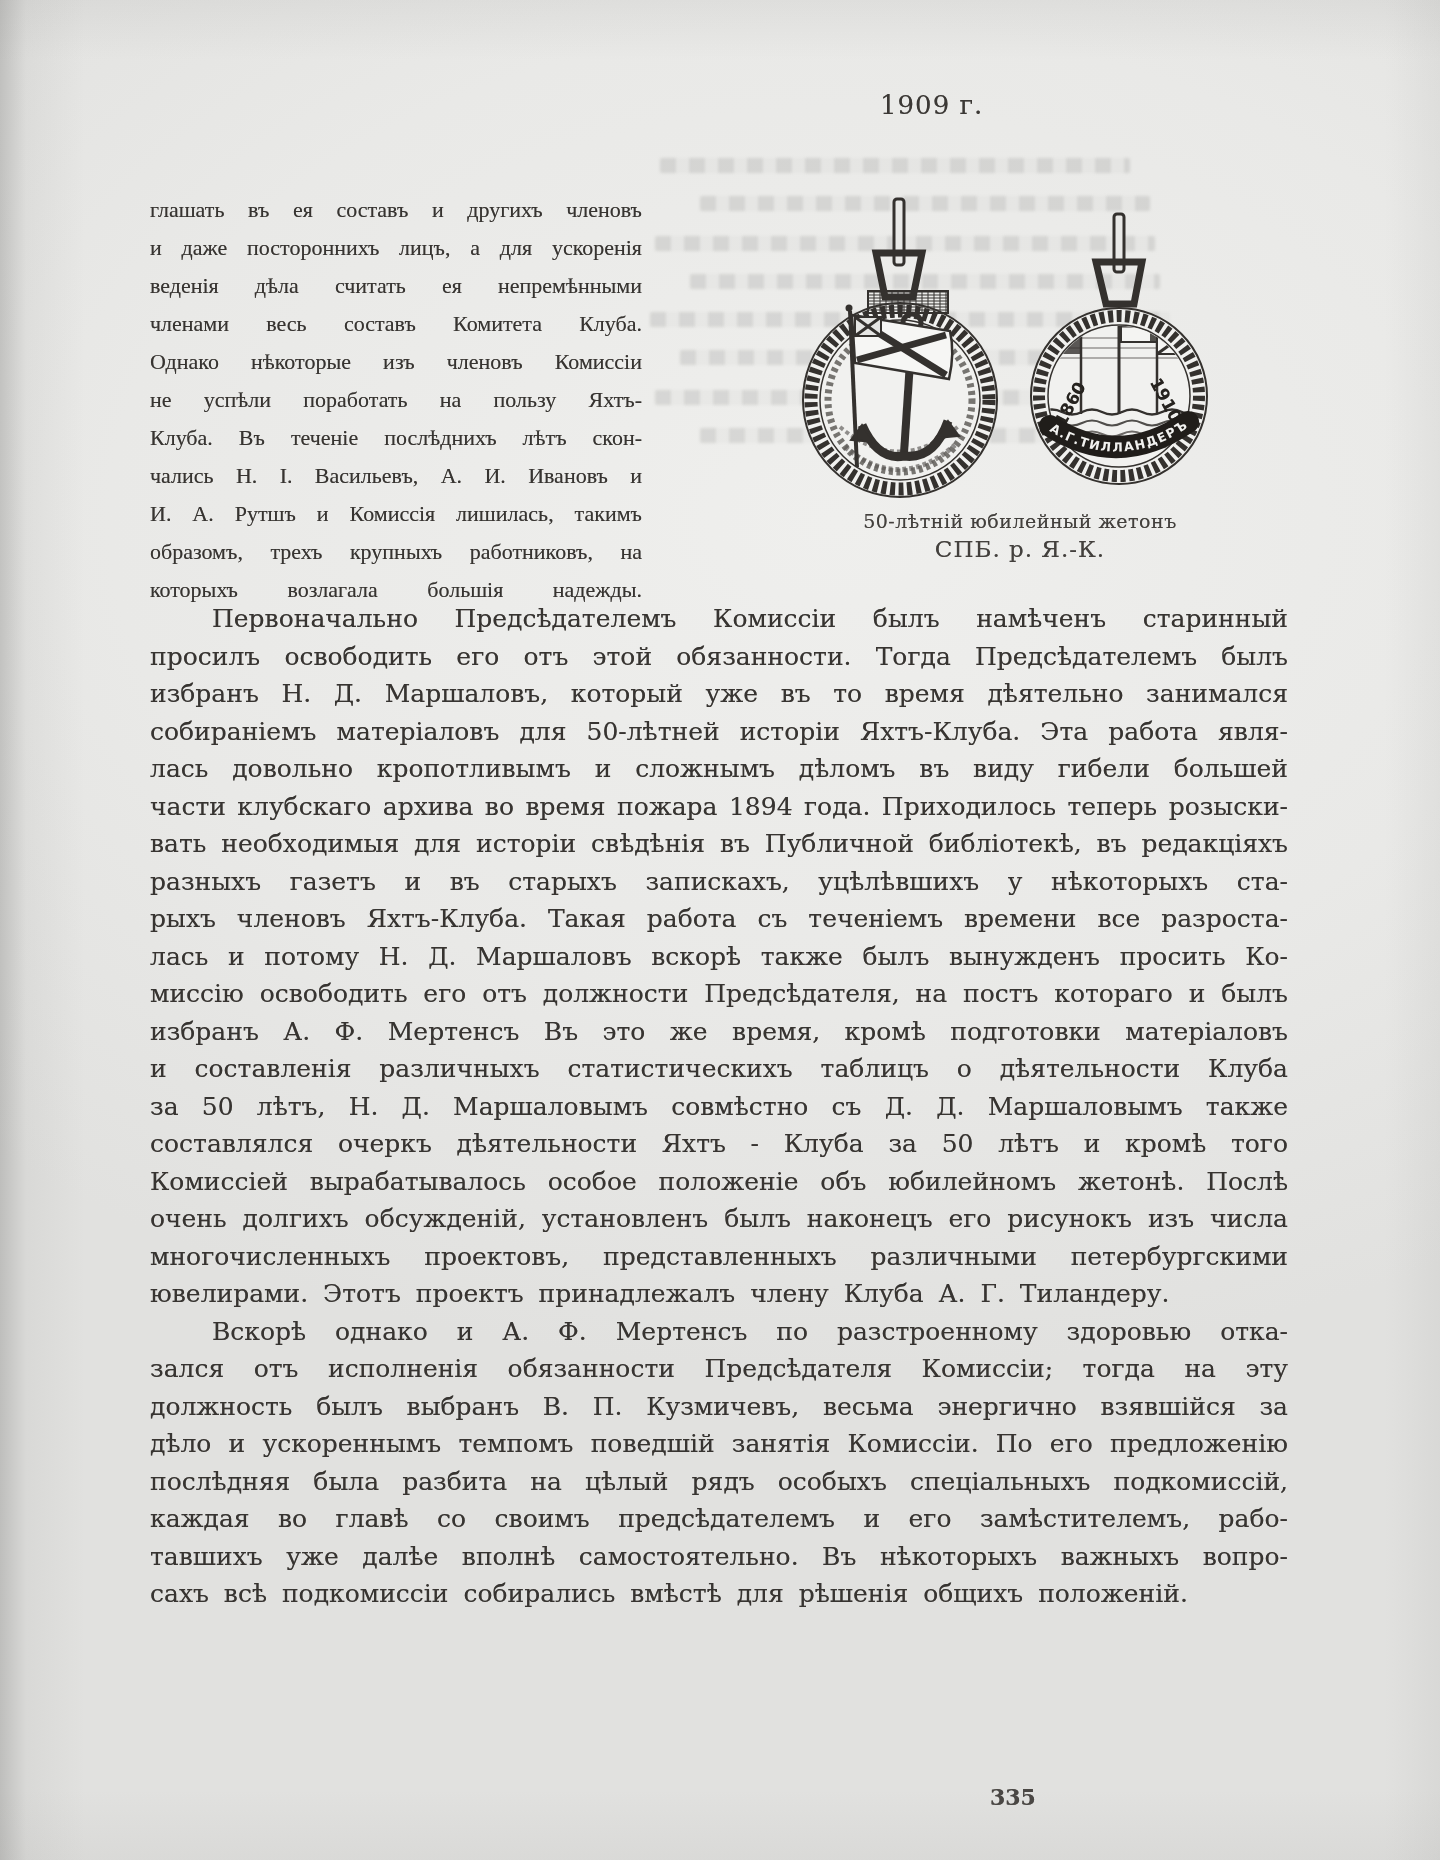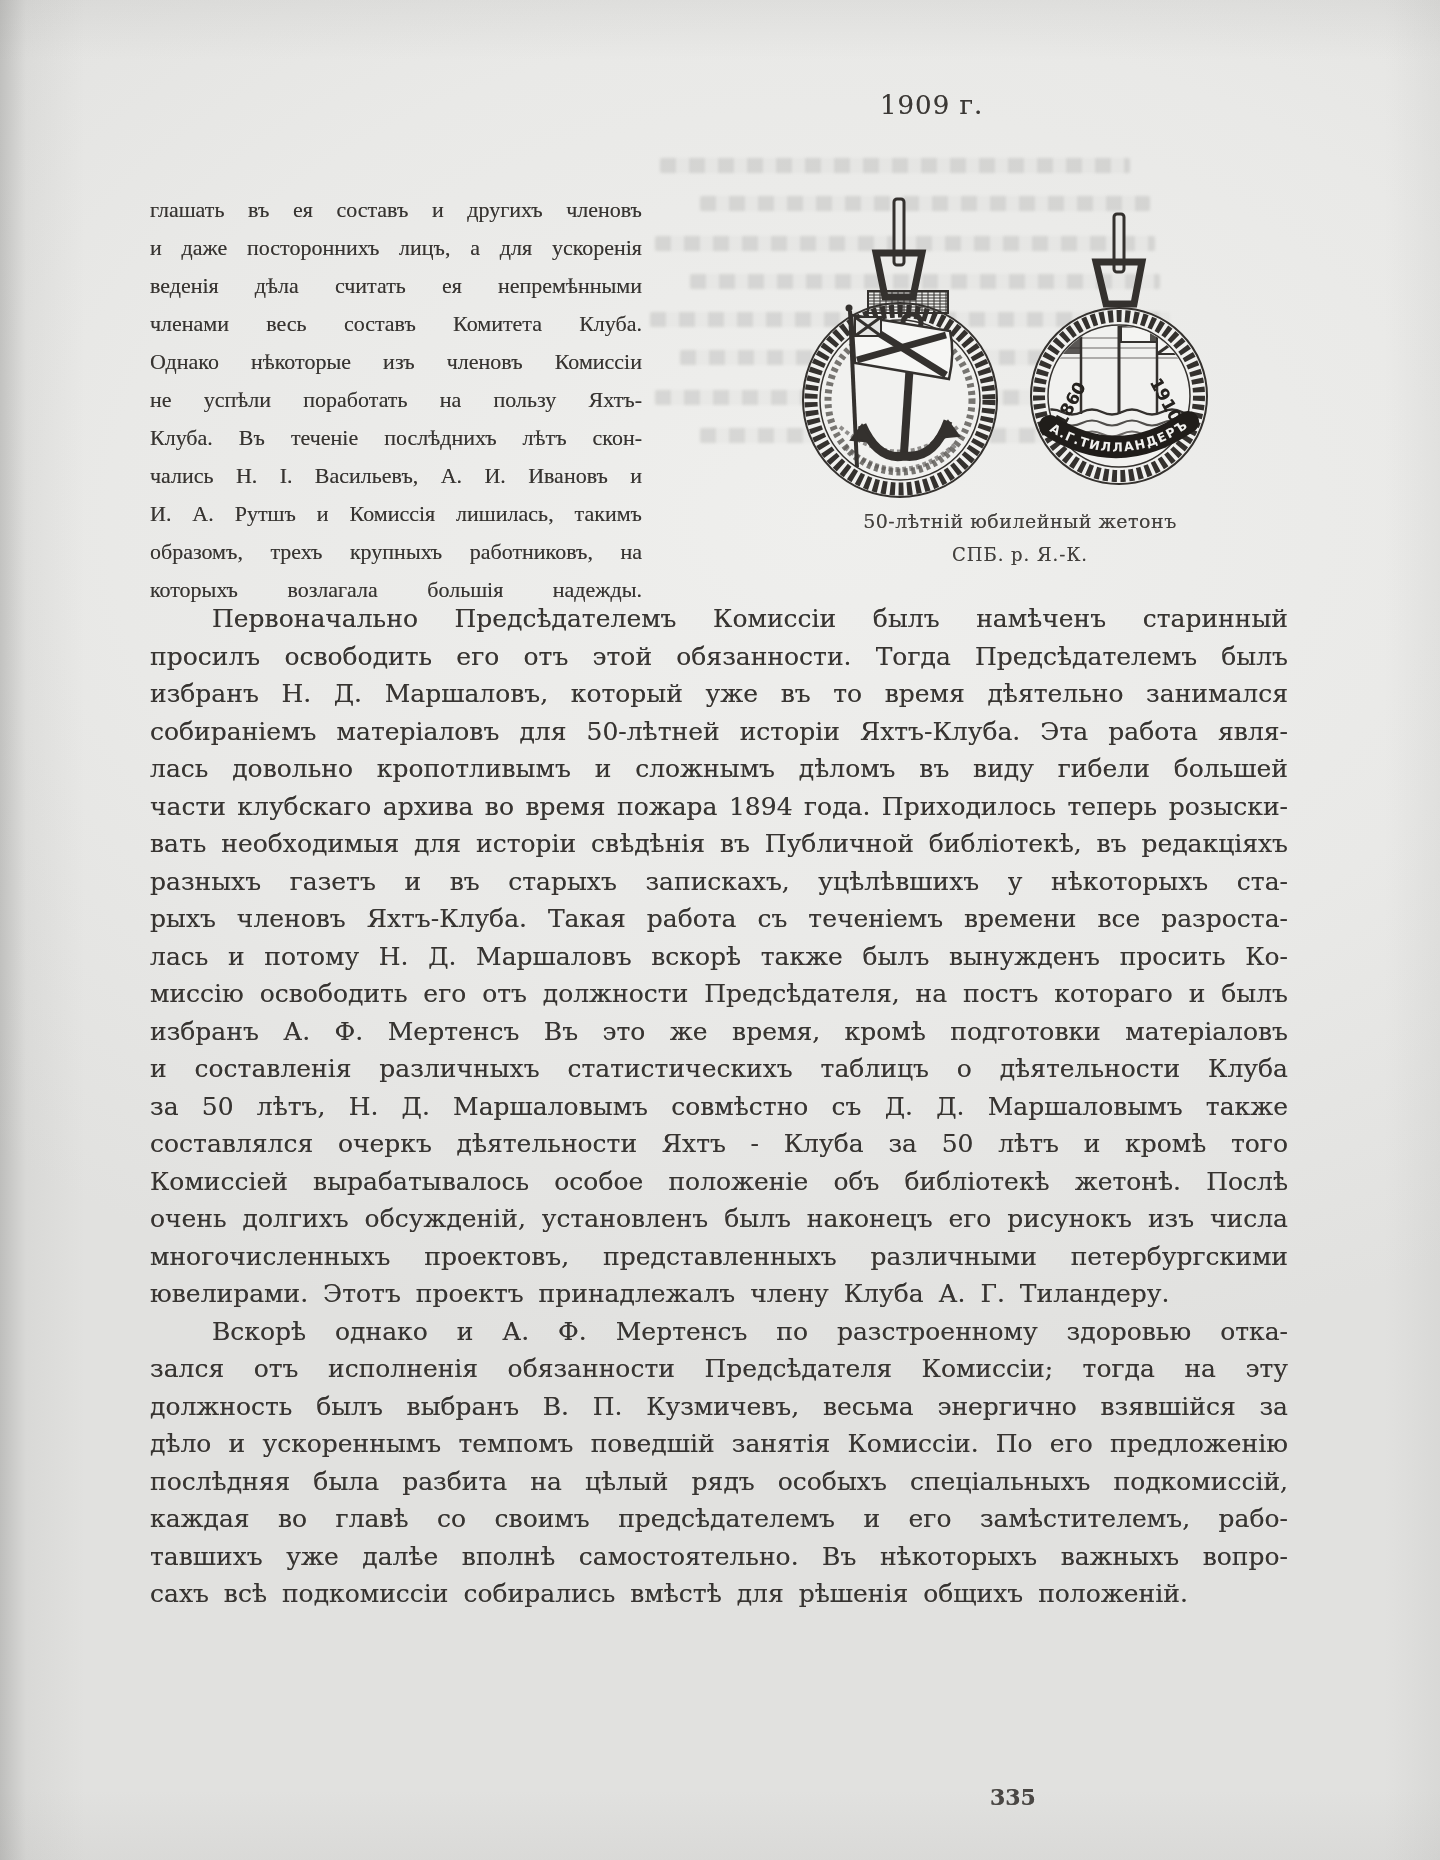--- a/index.html
+++ b/index.html
@@ -44,21 +44,21 @@
     text-align: justify; text-align-last: justify;
   }
   .mline.first { text-indent: 62px; }
   .mline.lastline { text-align-last: left; word-spacing: 7px; }
 
   .caption {
     position: absolute; left: 810px; top: 510px; width: 420px;
     text-align: center; color: #43403d; z-index: 3;
   }
   .cap1 { font-size: 19px; letter-spacing: 0.5px; }
-  .cap2 { font-size: 18px; letter-spacing: 1px; margin-top: 12px; }
+  .cap2 { font-size: 23px; letter-spacing: 1px; margin-top: 4px; }
 
   .page-number {
     position: absolute; left: 990px; top: 1784px; width: 80px;
     font-size: 22px; color: #4a4744; font-weight: bold;
   }
 
   .medal { position: absolute; z-index: 2; }
   .medal-left  { left: 800px;  top: 195px; width: 200px; height: 310px; }
   .medal-right { left: 1026px; top: 212px; width: 186px; height: 286px; }
   .medal text { font-family: "DejaVu Sans", sans-serif; font-weight: bold; }
@@ -218,21 +218,21 @@
       <div class="mline">части клубскаго архива во время пожара 1894 года. Приходилось теперь розыски-</div>
       <div class="mline">вать необходимыя для исторіи свѣдѣнія въ Публичной библіотекѣ, въ редакціяхъ</div>
       <div class="mline">разныхъ газетъ и въ старыхъ запискахъ, уцѣлѣвшихъ у нѣкоторыхъ ста-</div>
       <div class="mline">рыхъ членовъ Яхтъ-Клуба. Такая работа съ теченіемъ времени все разроста-</div>
       <div class="mline">лась и потому Н. Д. Маршаловъ вскорѣ также былъ вынужденъ просить Ко-</div>
       <div class="mline">миссію освободить его отъ должности Предсѣдателя, на постъ котораго и былъ</div>
       <div class="mline">избранъ А. Ф. Мертенсъ Въ это же время, кромѣ подготовки матеріаловъ</div>
       <div class="mline">и составленія различныхъ статистическихъ таблицъ о дѣятельности Клуба</div>
       <div class="mline">за 50 лѣтъ, Н. Д. Маршаловымъ совмѣстно съ Д. Д. Маршаловымъ также</div>
       <div class="mline">составлялся очеркъ дѣятельности Яхтъ - Клуба за 50 лѣтъ и кромѣ того</div>
-      <div class="mline">Комиссіей вырабатывалось особое положеніе объ библіотекѣ жетонѣ. Послѣ</div>
+      <div class="mline">Комиссіей вырабатывалось особое положеніе объ юбилейномъ жетонѣ. Послѣ</div>
       <div class="mline">очень долгихъ обсужденій, установленъ былъ наконецъ его рисунокъ изъ числа</div>
       <div class="mline">многочисленныхъ проектовъ, представленныхъ различными петербургскими</div>
       <div class="mline lastline">ювелирами. Этотъ проектъ принадлежалъ члену Клуба А. Г. Тиландеру.</div>
       <div class="mline first">Вскорѣ однако и А. Ф. Мертенсъ по разстроенному здоровью отка-</div>
       <div class="mline">зался отъ исполненія обязанности Предсѣдателя Комиссіи; тогда на эту</div>
       <div class="mline">должность былъ выбранъ В. П. Кузмичевъ, весьма энергично взявшійся за</div>
       <div class="mline">дѣло и ускореннымъ темпомъ поведшій занятія Комиссіи. По его предложенію</div>
       <div class="mline">послѣдняя была разбита на цѣлый рядъ особыхъ спеціальныхъ подкомиссій,</div>
       <div class="mline">каждая во главѣ со своимъ предсѣдателемъ и его замѣстителемъ, рабо-</div>
       <div class="mline">тавшихъ уже далѣе вполнѣ самостоятельно. Въ нѣкоторыхъ важныхъ вопро-</div>

